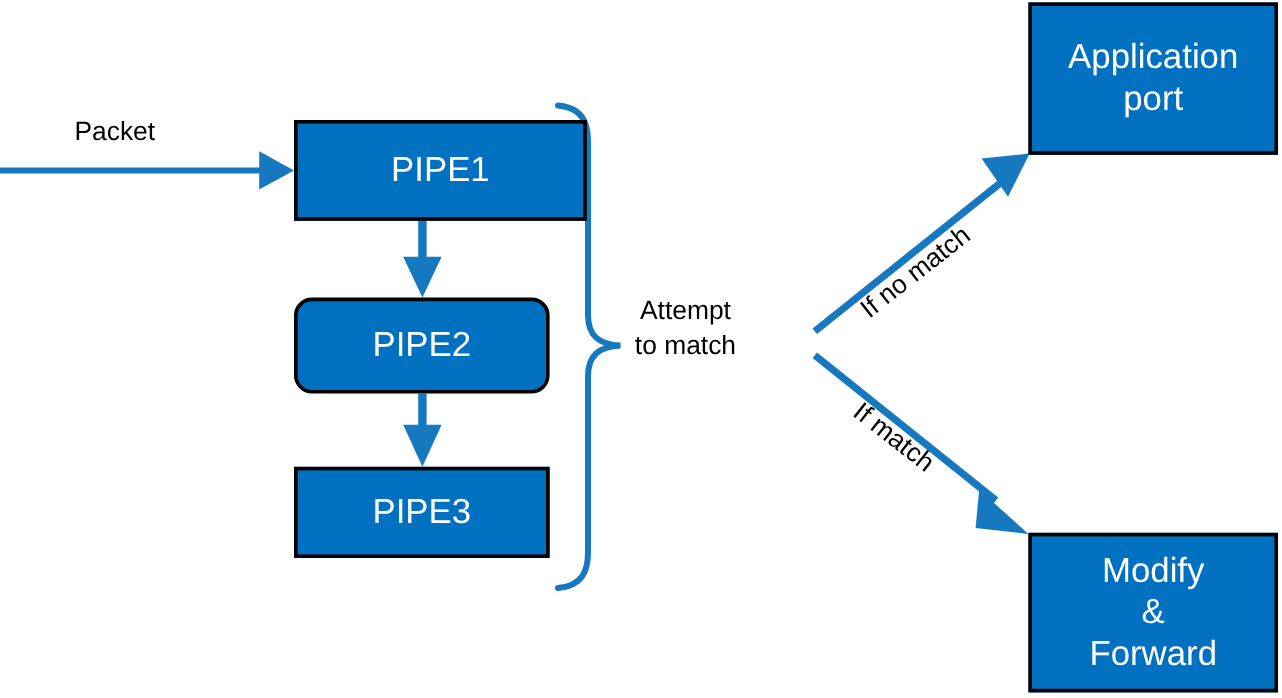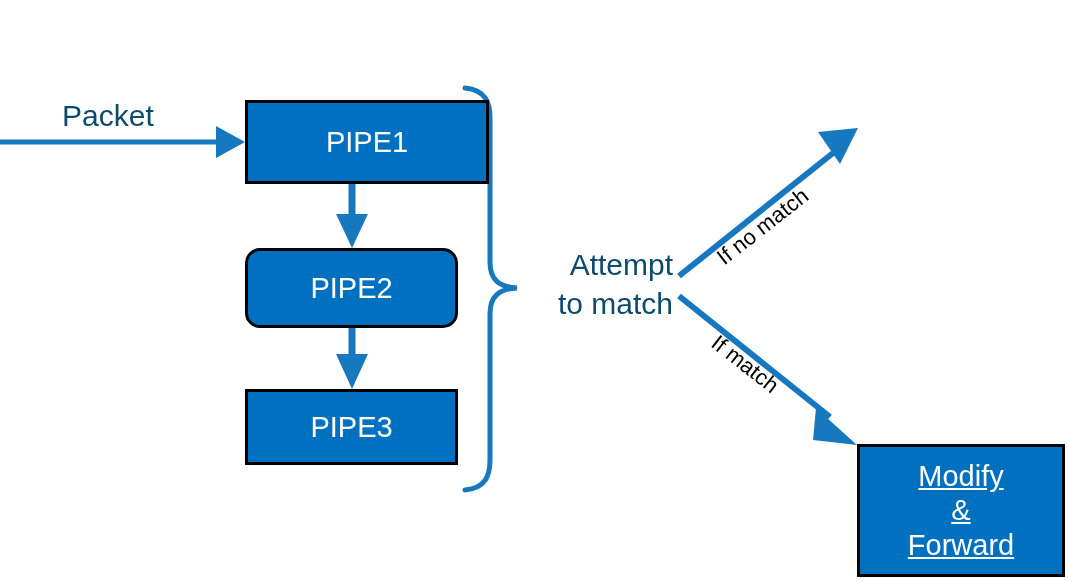--- a/index.html
+++ b/index.html
@@ -33,31 +33,31 @@
     color: #ffffff;
     font-size: 29px;
     line-height: 1.18;
     text-align: center;
     white-space: pre-line;
   }
   .pipe1 { left: 245px; top: 100px; width: 244px; height: 84px; }
   .pipe2 { left: 245px; top: 248px; width: 213px; height: 80px; border-radius: 15px; }
   .pipe3 { left: 245px; top: 389px; width: 213px; height: 76px; }
   .app-port { left: 857px; top: 2px; width: 208px; height: 127px; }
-  .modify-forward { left: 857px; top: 444px; width: 208px; height: 133px; text-decoration: underline; }
+  .modify-forward { left: 857px; top: 444px; width: 208px; height: 133px; }
 
   .plain-label {
     position: absolute;
-    color: #0c4a6e;
-    font-size: 30px;
+    color: #000000;
+    font-size: 22px;
     line-height: 1.3;
     white-space: pre-line;
   }
   .packet-label { left: 62px; top: 96px; }
-  .attempt-label { left: 558px; top: 245px; text-align: right; }
+  .attempt-label { left: 529px; top: 245px; text-align: center; }
 
   .edge-label {
     position: absolute;
     color: #000000;
     font-size: 22px;
     white-space: nowrap;
     transform-origin: left top;
   }
   .label-no-match {
     left: 712px;
@@ -127,20 +127,24 @@
     <span>PIPE3</span>
   </div>
 
   <div class="plain-label attempt-label">Attempt
 to match</div>
 
   <div class="edge-label label-no-match">If no match</div>
 
   <div class="edge-label label-match">If match</div>
 
+  <div class="node-box app-port">
+    <span>Application
+port</span>
+  </div>
 
   <div class="node-box modify-forward">
     <span>Modify
 &amp;
 Forward</span>
   </div>
 
 </div>
 
 </body></html>

